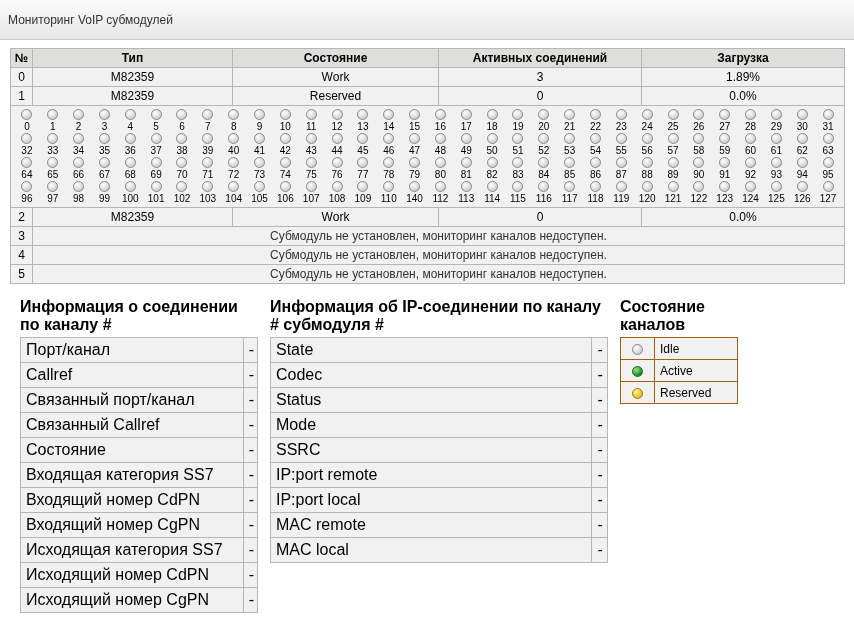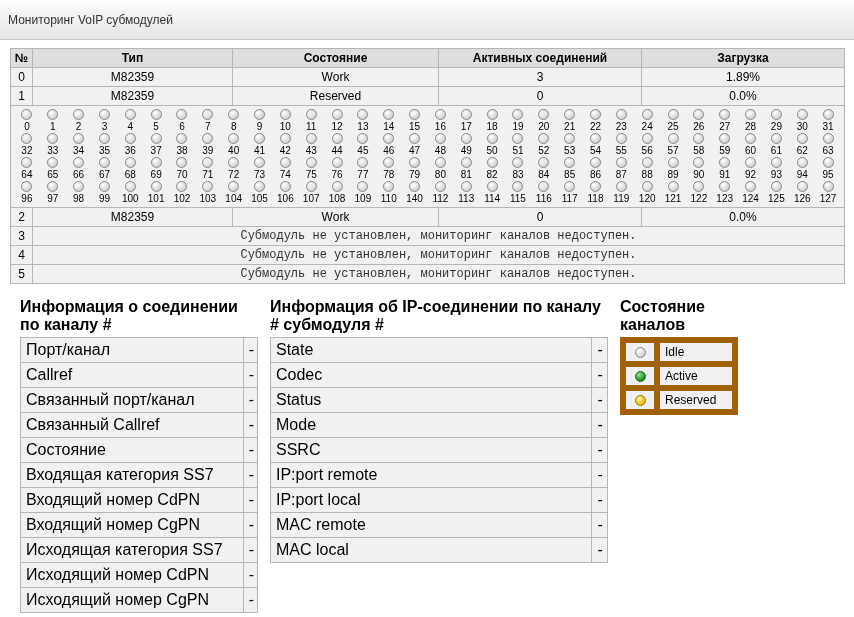--- a/index.html
+++ b/index.html
@@ -52,21 +52,20 @@
   }
   table.mod th {
     background: #dededc;
     font-weight: bold;
   }
   td.numcol { width: 22px; background: #f1f1f1; }
   td.notinst {
     text-align: left;
     padding-left: 6px;
     color: #333;
-    font-family: Liberation Mono, monospace;
   }
 
   
   td.chgrid {
     padding: 3px 2px 3px 2px;
     background: #f1f1f1;
   }
   .chrow {
     display: flex;
     justify-content: flex-start;
@@ -125,21 +124,21 @@
   .p2 td.k { width: 290px; }
   .p2 td.v { width: 46px; }
 
   .legend { width: 118px; }
   table.leg {
     border-collapse: collapse;
     table-layout: fixed;
     width: 118px;
   }
   table.leg td {
-    border: 6px solid #a16207;
+    border: 1px solid #a16207;
     background: #f1f1f1;
     font-size: 12px;
     height: 22px;
     padding: 2px 5px;
     box-sizing: border-box;
   }
   table.leg td.ic { width: 34px; text-align: center; }
   .legled {
     display: inline-block;
     width: 11px;

